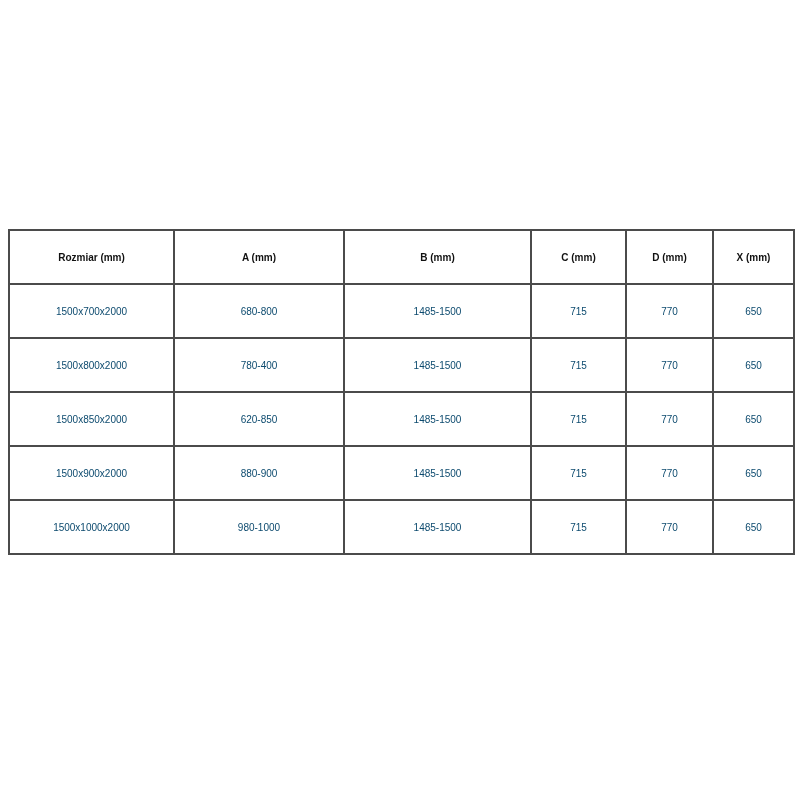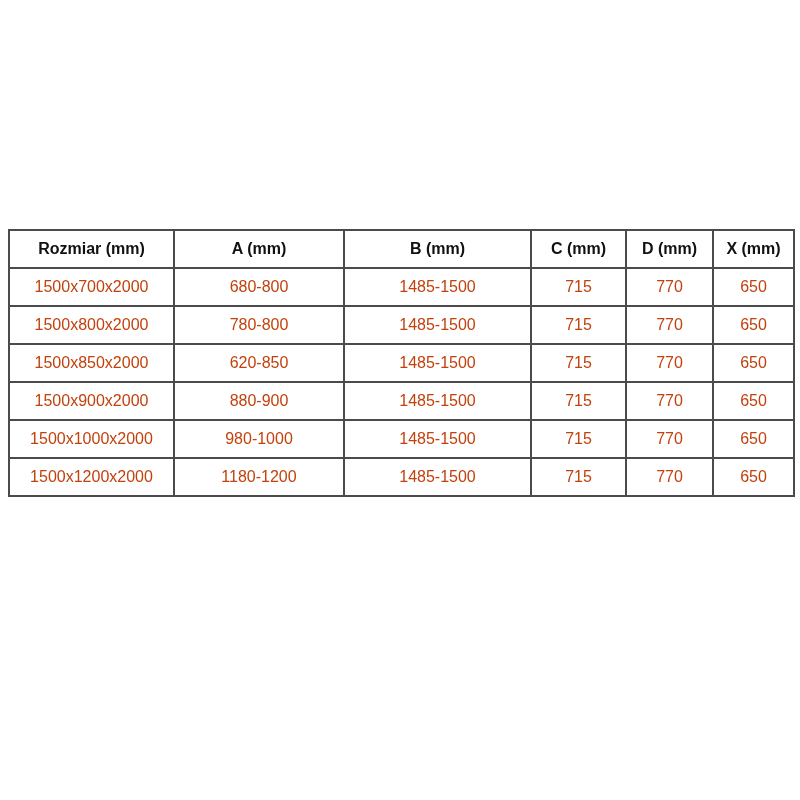--- a/index.html
+++ b/index.html
@@ -30,32 +30,32 @@
   table.spec-table col.c-b { width: 187px; }
   table.spec-table col.c-c { width: 95px; }
   table.spec-table col.c-d { width: 87px; }
   table.spec-table col.c-x { width: 81px; }
   table.spec-table th,
   table.spec-table td {
     border: 2px solid #4b4b4b;
     height: 36px;
     text-align: center;
     vertical-align: middle;
-    font-size: 16px;
-    padding: 0 2px;
+    font-size: 10px;
+    padding: 8px 2px;
     overflow: hidden;
     white-space: nowrap;
   }
   table.spec-table th {
     font-weight: bold;
     color: #111111;
   }
   table.spec-table td {
     font-weight: normal;
-    color: #c2410c;
+    color: #0c4a6e;
   }
 </style>
 </head>
 <body>
 
 <div class="table-wrap">
   <table class="spec-table">
     <colgroup>
       <col class="c-rozmiar">
       <col class="c-a">
@@ -78,21 +78,21 @@
         <tr>
           <td>1500x700x2000</td>
           <td>680-800</td>
           <td>1485-1500</td>
           <td>715</td>
           <td>770</td>
           <td>650</td>
         </tr>
         <tr>
           <td>1500x800x2000</td>
-          <td>780-800</td>
+          <td>780-400</td>
           <td>1485-1500</td>
           <td>715</td>
           <td>770</td>
           <td>650</td>
         </tr>
         <tr>
           <td>1500x850x2000</td>
           <td>620-850</td>
           <td>1485-1500</td>
           <td>715</td>
@@ -108,23 +108,15 @@
           <td>650</td>
         </tr>
         <tr>
           <td>1500x1000x2000</td>
           <td>980-1000</td>
           <td>1485-1500</td>
           <td>715</td>
           <td>770</td>
           <td>650</td>
         </tr>
-        <tr>
-          <td>1500x1200x2000</td>
-          <td>1180-1200</td>
-          <td>1485-1500</td>
-          <td>715</td>
-          <td>770</td>
-          <td>650</td>
-        </tr>
       </tbody>
   </table>
 </div>
 
 </body></html>

